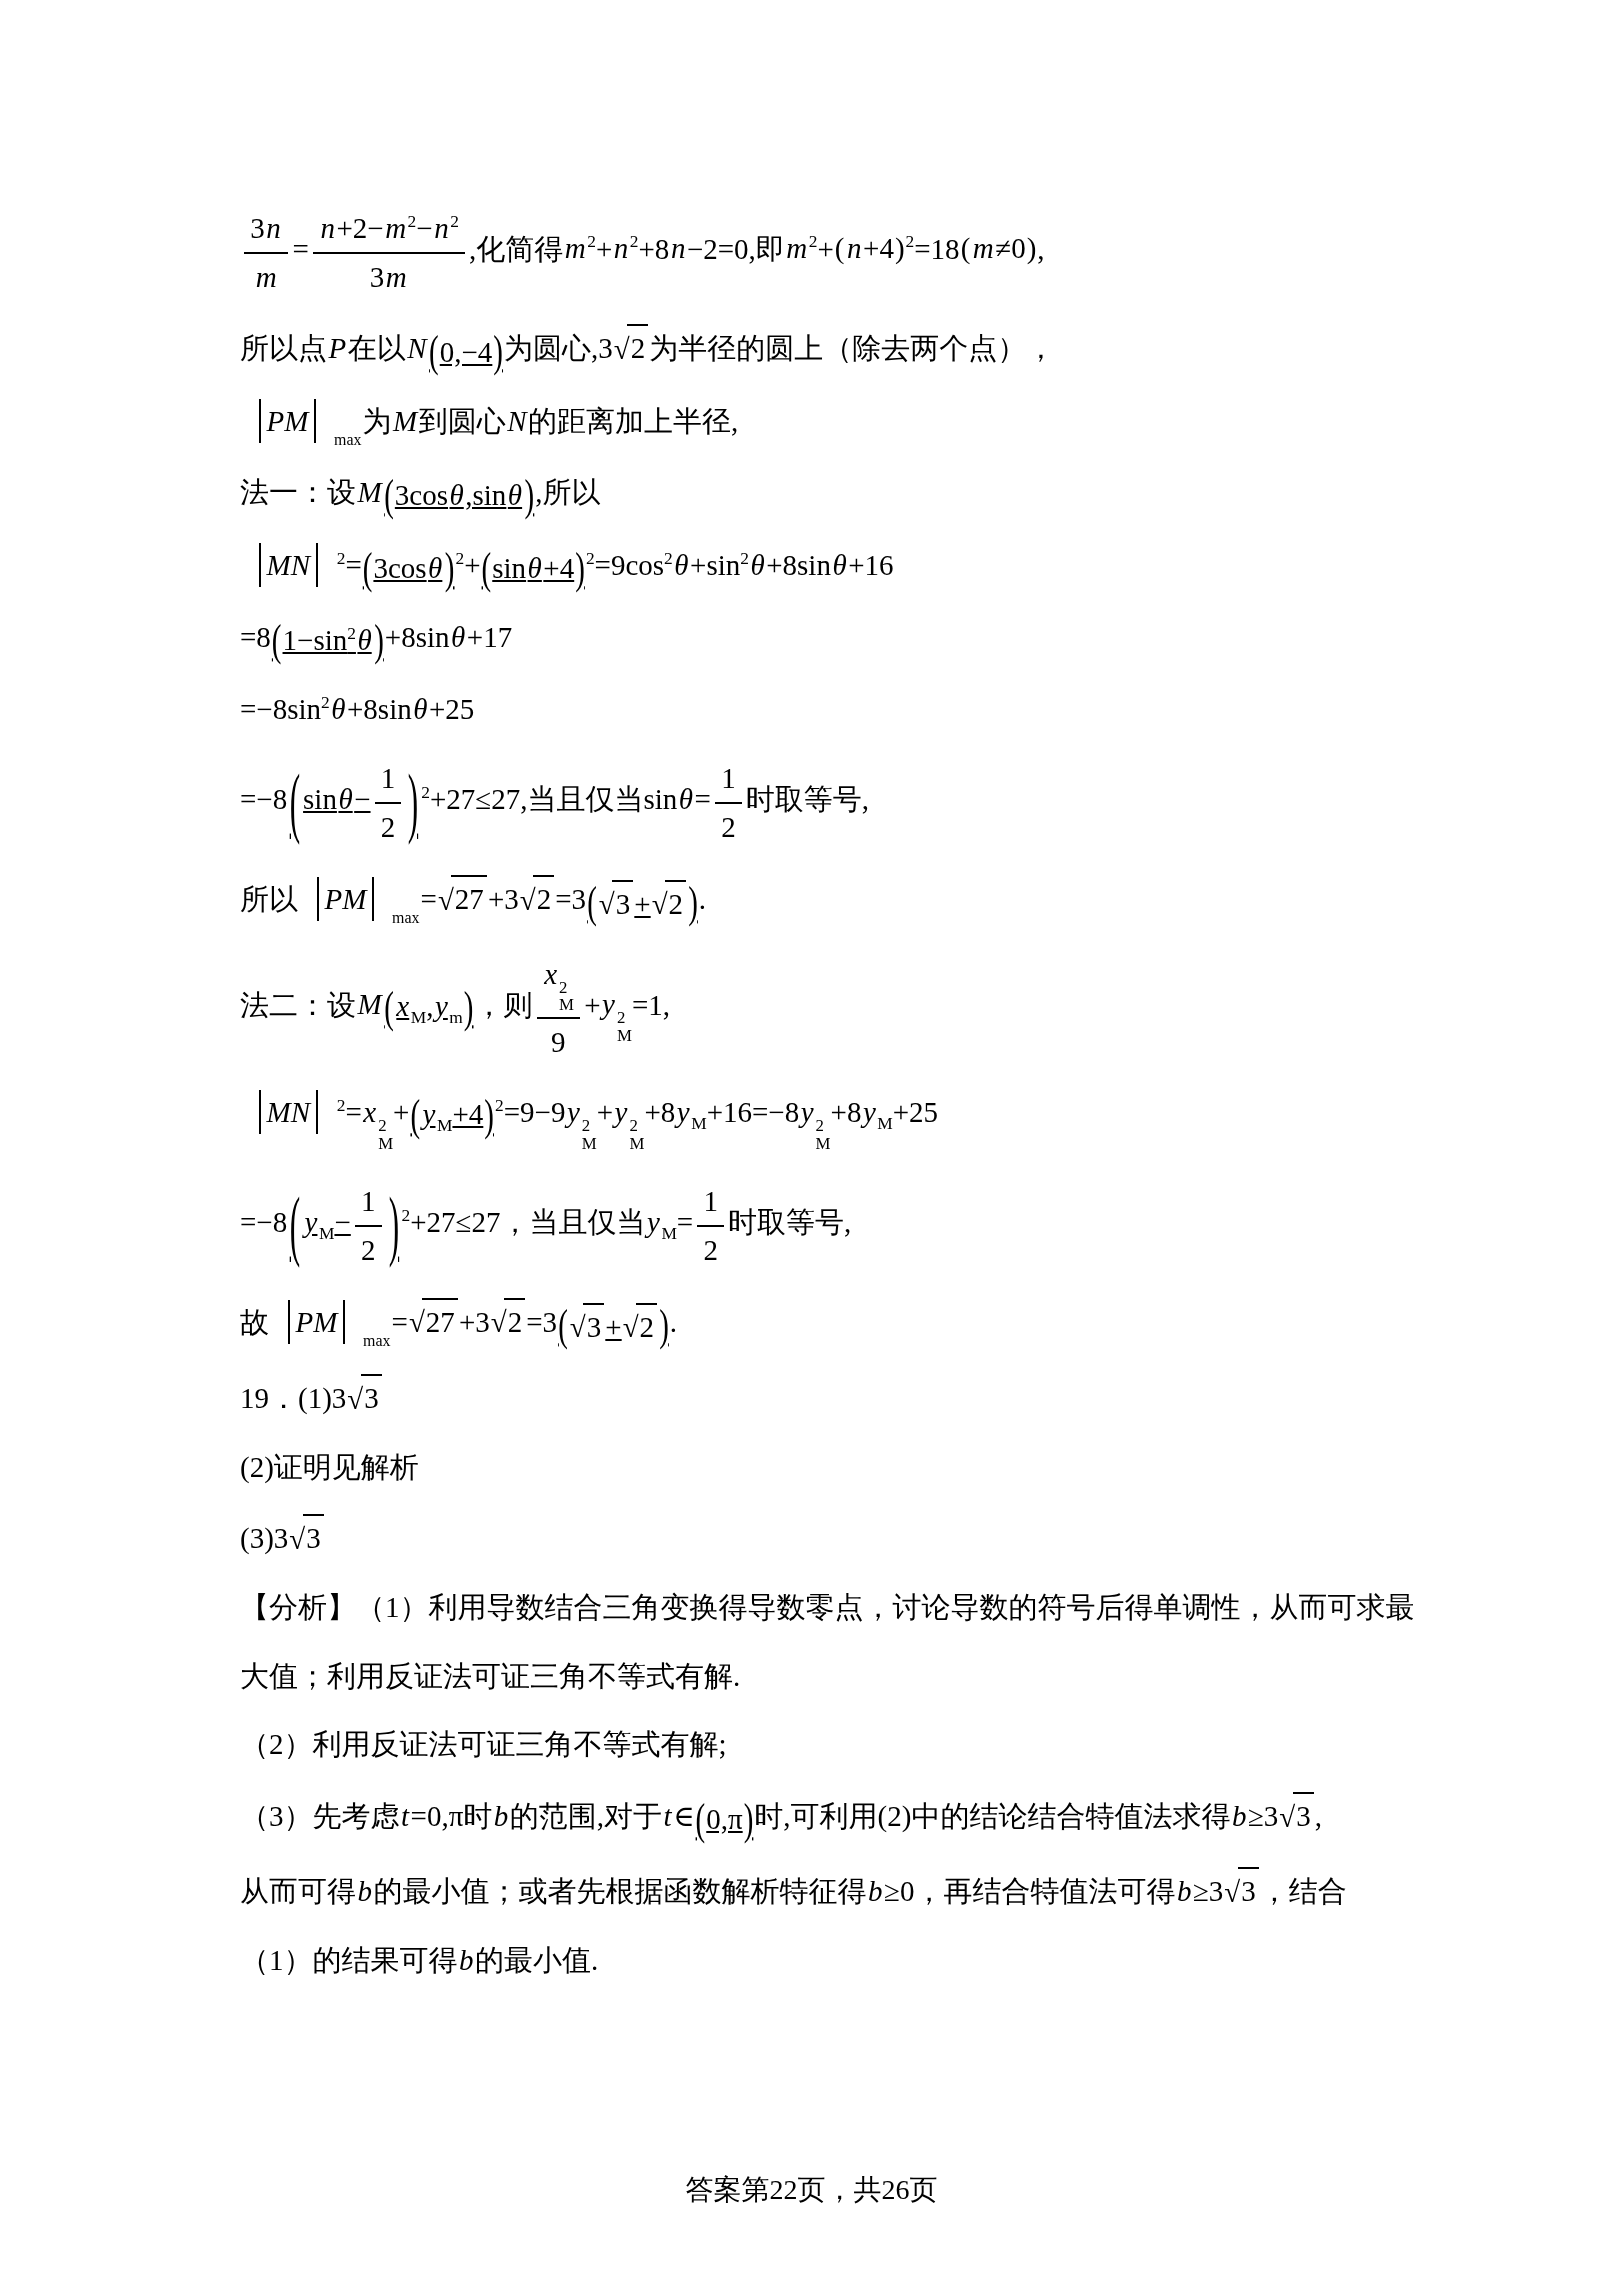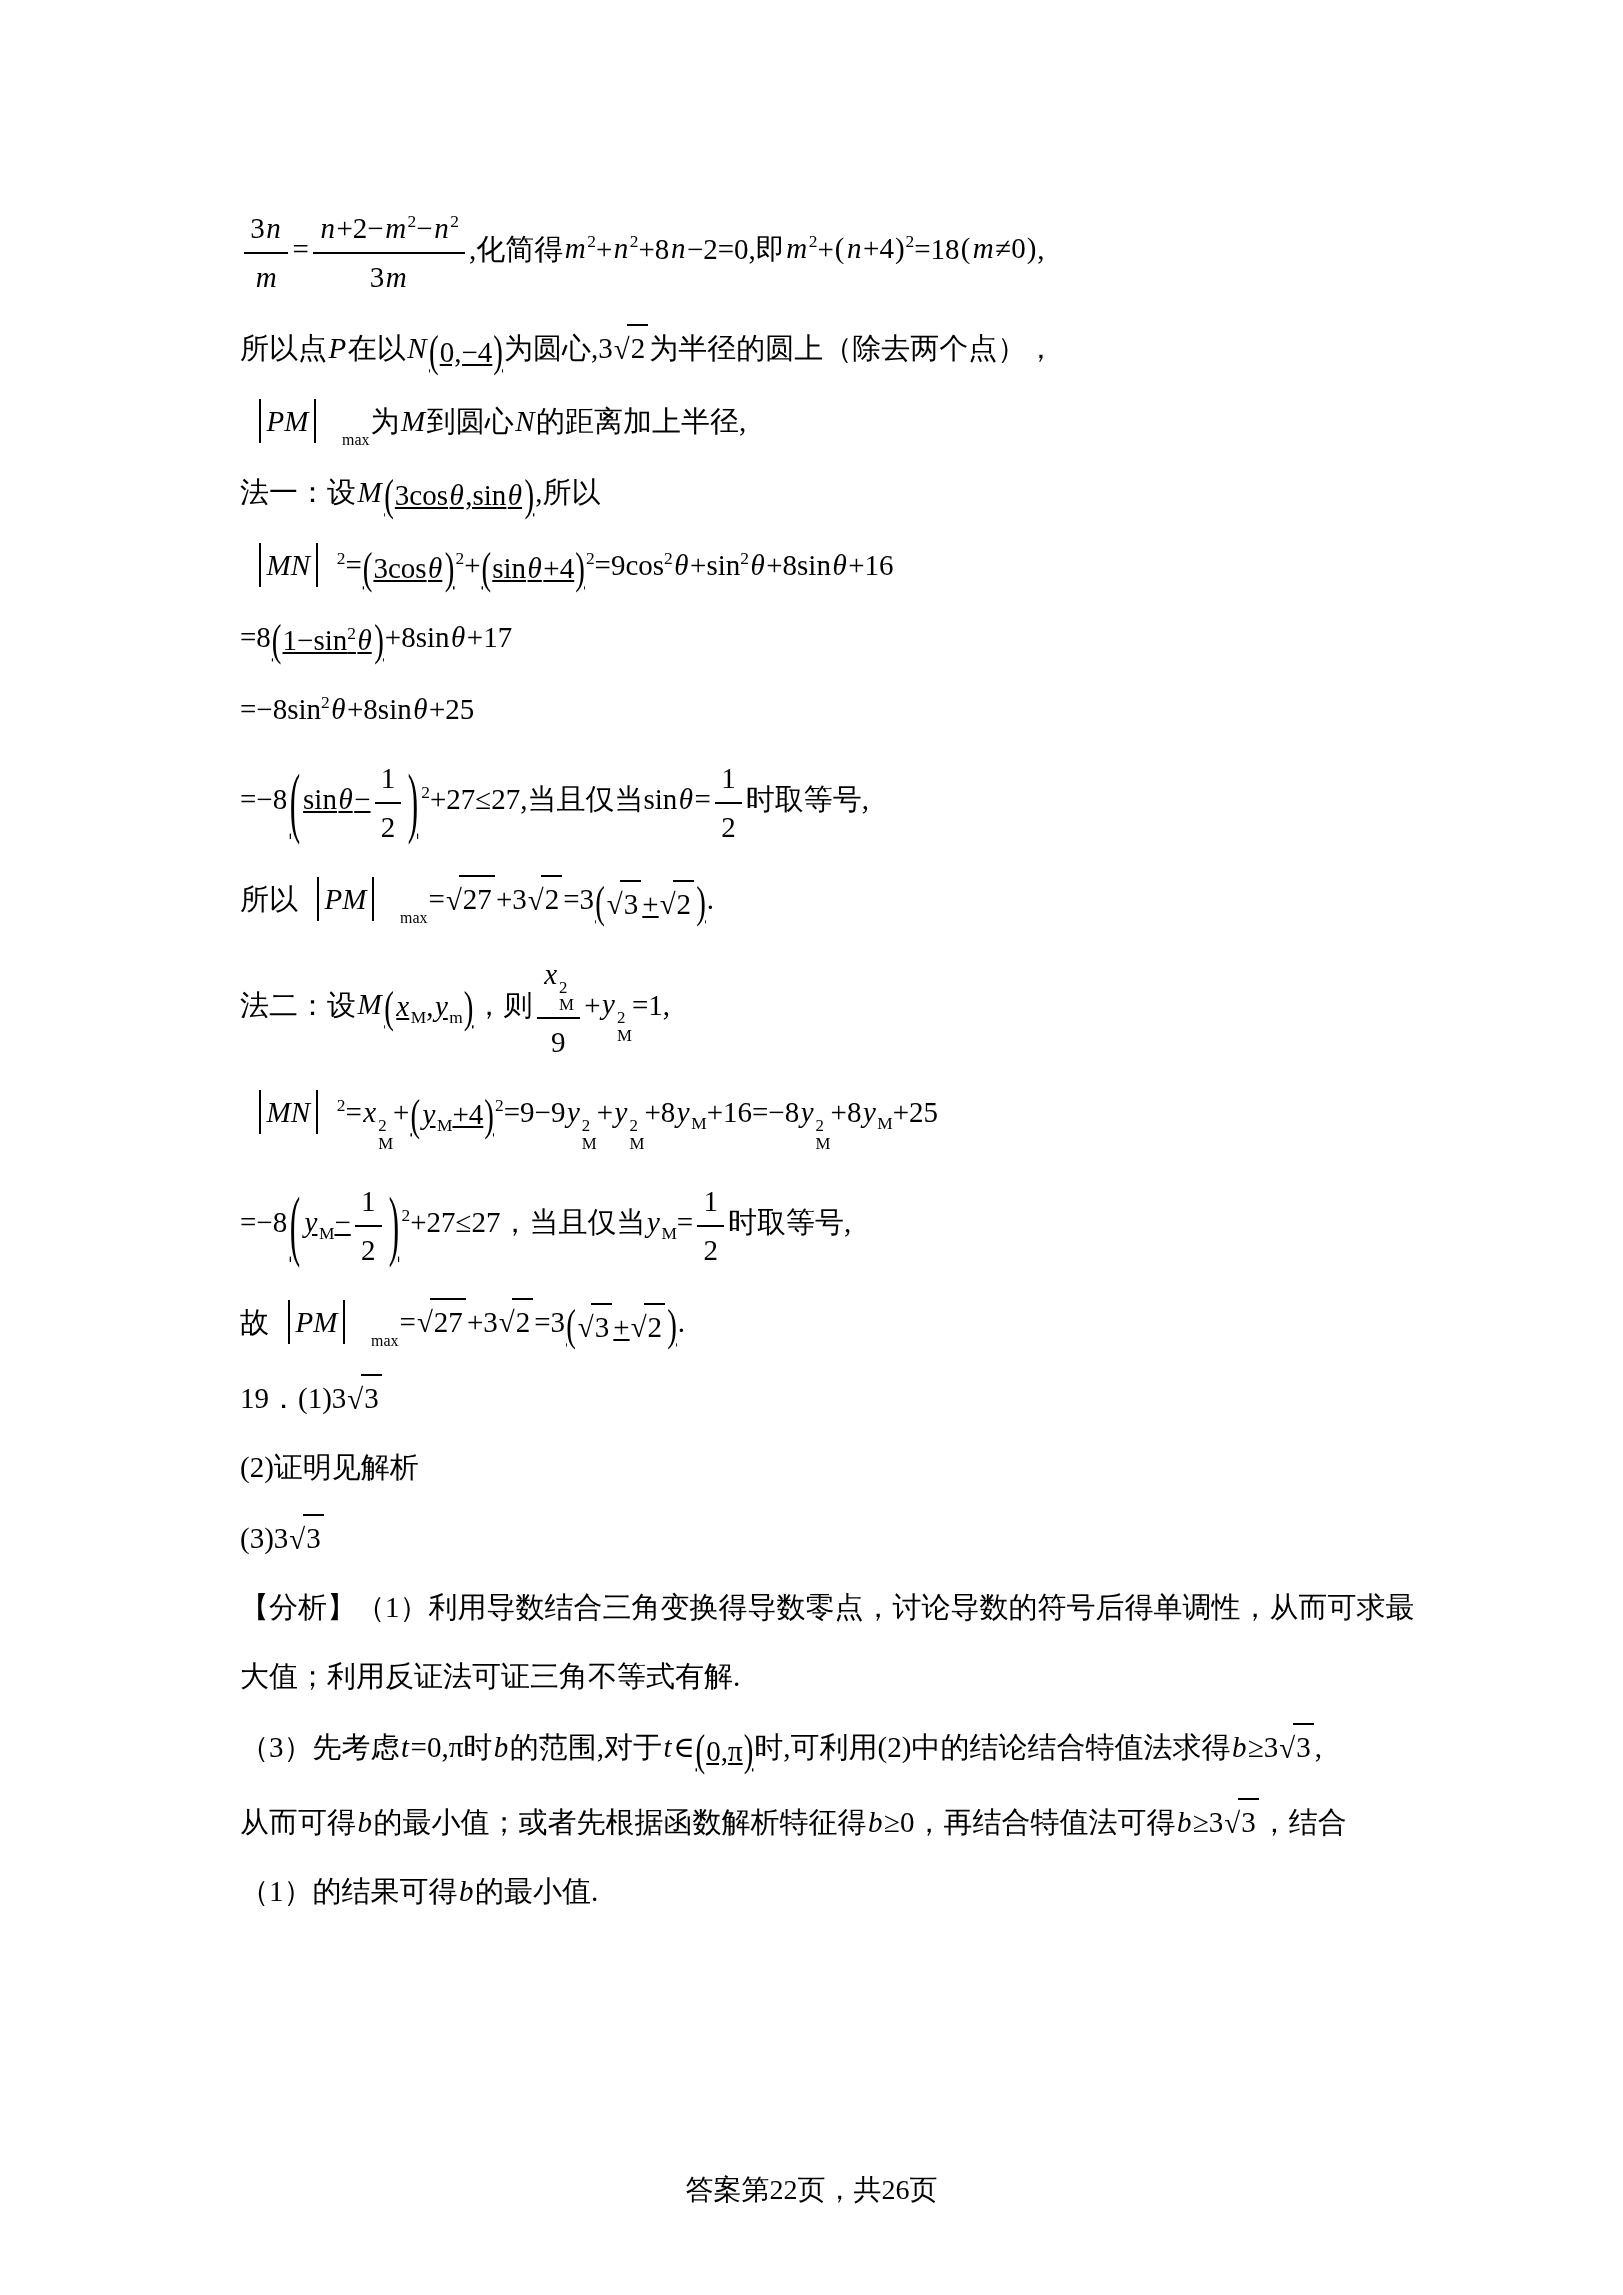--- a/index.html
+++ b/index.html
@@ -13,21 +13,21 @@
     font-size:29px;
     color:#000;
     overflow:hidden;
   }
   .line { margin:26.6px 0; line-height:1.45; white-space:normal; }
   .cjk { }
   .rm  { }
   .it  { font-style:italic; padding:0 1.5px; }
   sup { font-size:0.6em; }
   sub { font-size:0.6em; }
-  sub.lim { font-size:0.55em; position:relative; top:0.45em; left:-1px;margin-left:8px; }
+  sub.lim { font-size:0.55em; position:relative; top:0.45em; left:-1px; }
   .tokw { white-space:nowrap; }
   
   .ss { display:inline-flex; flex-direction:column; align-items:flex-start;
         font-size:0.58em; line-height:1.05; vertical-align:-0.55em; margin-left:0.5px; }
   .ssup,.ssub { display:block; }
   
   .frac { display:inline-block; vertical-align:middle; text-align:center; margin:0 4.1px; }
   .frac .num { display:block; padding:1px 6.1px 3.1px; border-bottom:2px solid #000; }
   .frac .den { display:block; padding-top:2px; }
   
@@ -126,20 +126,21 @@
       <div class="line"><span class="cjk">故</span><span class="tokw"><span class="abs"><span class="it">PM</span></span><sub class="lim">max</sub></span><span class="rm">=</span><span class="sqrt"><span class="rad">√</span><span class="radbody"><span class="rm">27</span></span></span><span class="rm">+3</span><span class="sqrt"><span class="rad">√</span><span class="radbody"><span class="rm">2</span></span></span><span class="rm">=3</span><span class="group g-md">
           <span class="paren">(</span>
           <span class="gbody"><span class="sqrt"><span class="rad">√</span><span class="radbody"><span class="rm">3</span></span></span><span class="rm">+</span><span class="sqrt"><span class="rad">√</span><span class="radbody"><span class="rm">2</span></span></span></span>
           <span class="paren">)</span>
         </span><span class="rm">.</span></div>
       <div class="line"><span class="cjk">19．(1)</span><span class="rm">3</span><span class="sqrt"><span class="rad">√</span><span class="radbody"><span class="rm">3</span></span></span></div>
       <div class="line"><span class="cjk">(2)证明见解析</span></div>
       <div class="line"><span class="cjk">(3)</span><span class="rm">3</span><span class="sqrt"><span class="rad">√</span><span class="radbody"><span class="rm">3</span></span></span></div>
       <div class="line"><span class="cjk">【分析】（1）利用导数结合三角变换得导数零点，讨论导数的符号后得单调性，从而可求最</span></div>
       <div class="line"><span class="cjk">大值；利用反证法可证三角不等式有解.</span></div>
+      <div class="line"><span class="cjk">（2）利用反证法可证三角不等式有解;</span></div>
       <div class="line"><span class="cjk">（3）先考虑</span><span class="it">t</span><span class="rm">=0,π</span><span class="cjk">时</span><span class="it">b</span><span class="cjk">的范围,对于</span><span class="it">t</span><span class="rm">∈</span><span class="group g-md">
           <span class="paren">(</span>
           <span class="gbody"><span class="rm">0,π</span></span>
           <span class="paren">)</span>
         </span><span class="cjk">时,可利用(2)中的结论结合特值法求得</span><span class="it">b</span><span class="rm">≥3</span><span class="sqrt"><span class="rad">√</span><span class="radbody"><span class="rm">3</span></span></span><span class="rm">,</span></div>
       <div class="line"><span class="cjk">从而可得</span><span class="it">b</span><span class="cjk">的最小值；或者先根据函数解析特征得</span><span class="it">b</span><span class="rm">≥0</span><span class="cjk">，再结合特值法可得</span><span class="it">b</span><span class="rm">≥3</span><span class="sqrt"><span class="rad">√</span><span class="radbody"><span class="rm">3</span></span></span><span class="cjk">，结合</span></div>
       <div class="line"><span class="cjk">（1）的结果可得</span><span class="it">b</span><span class="cjk">的最小值.</span></div>
     </div>
   <div class="footer">答案第22页，共26页</div>
 </div>

